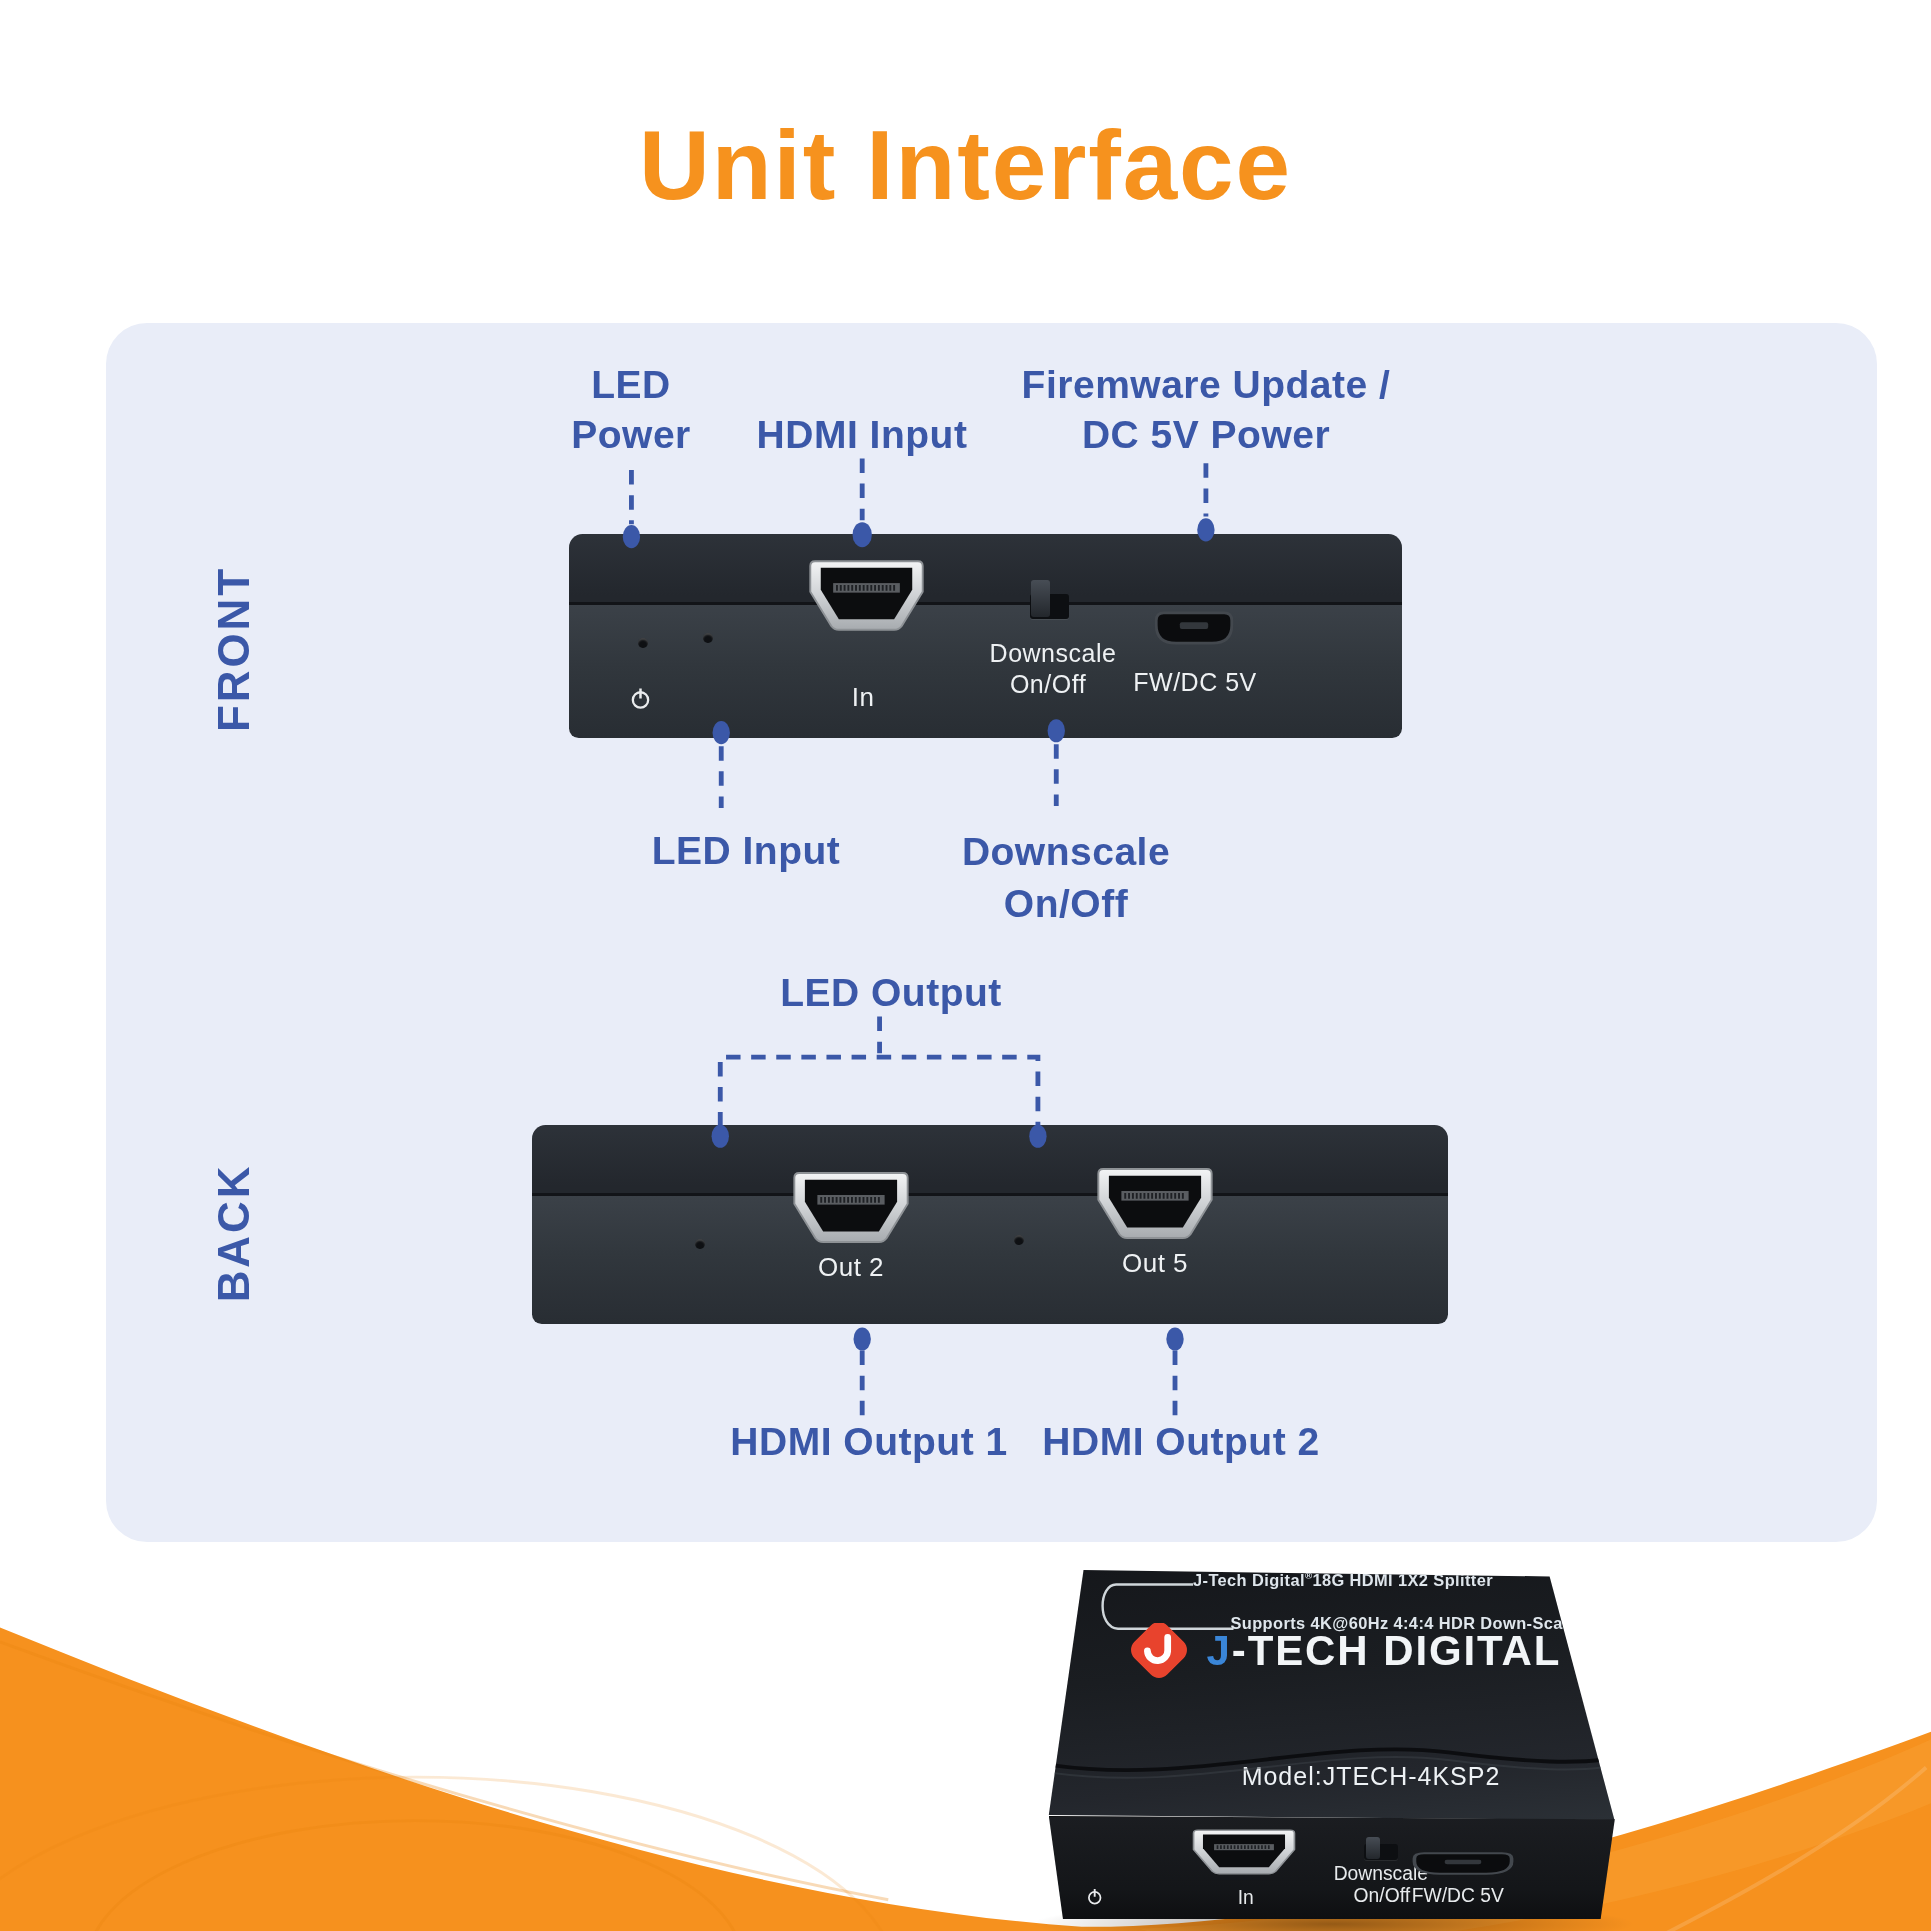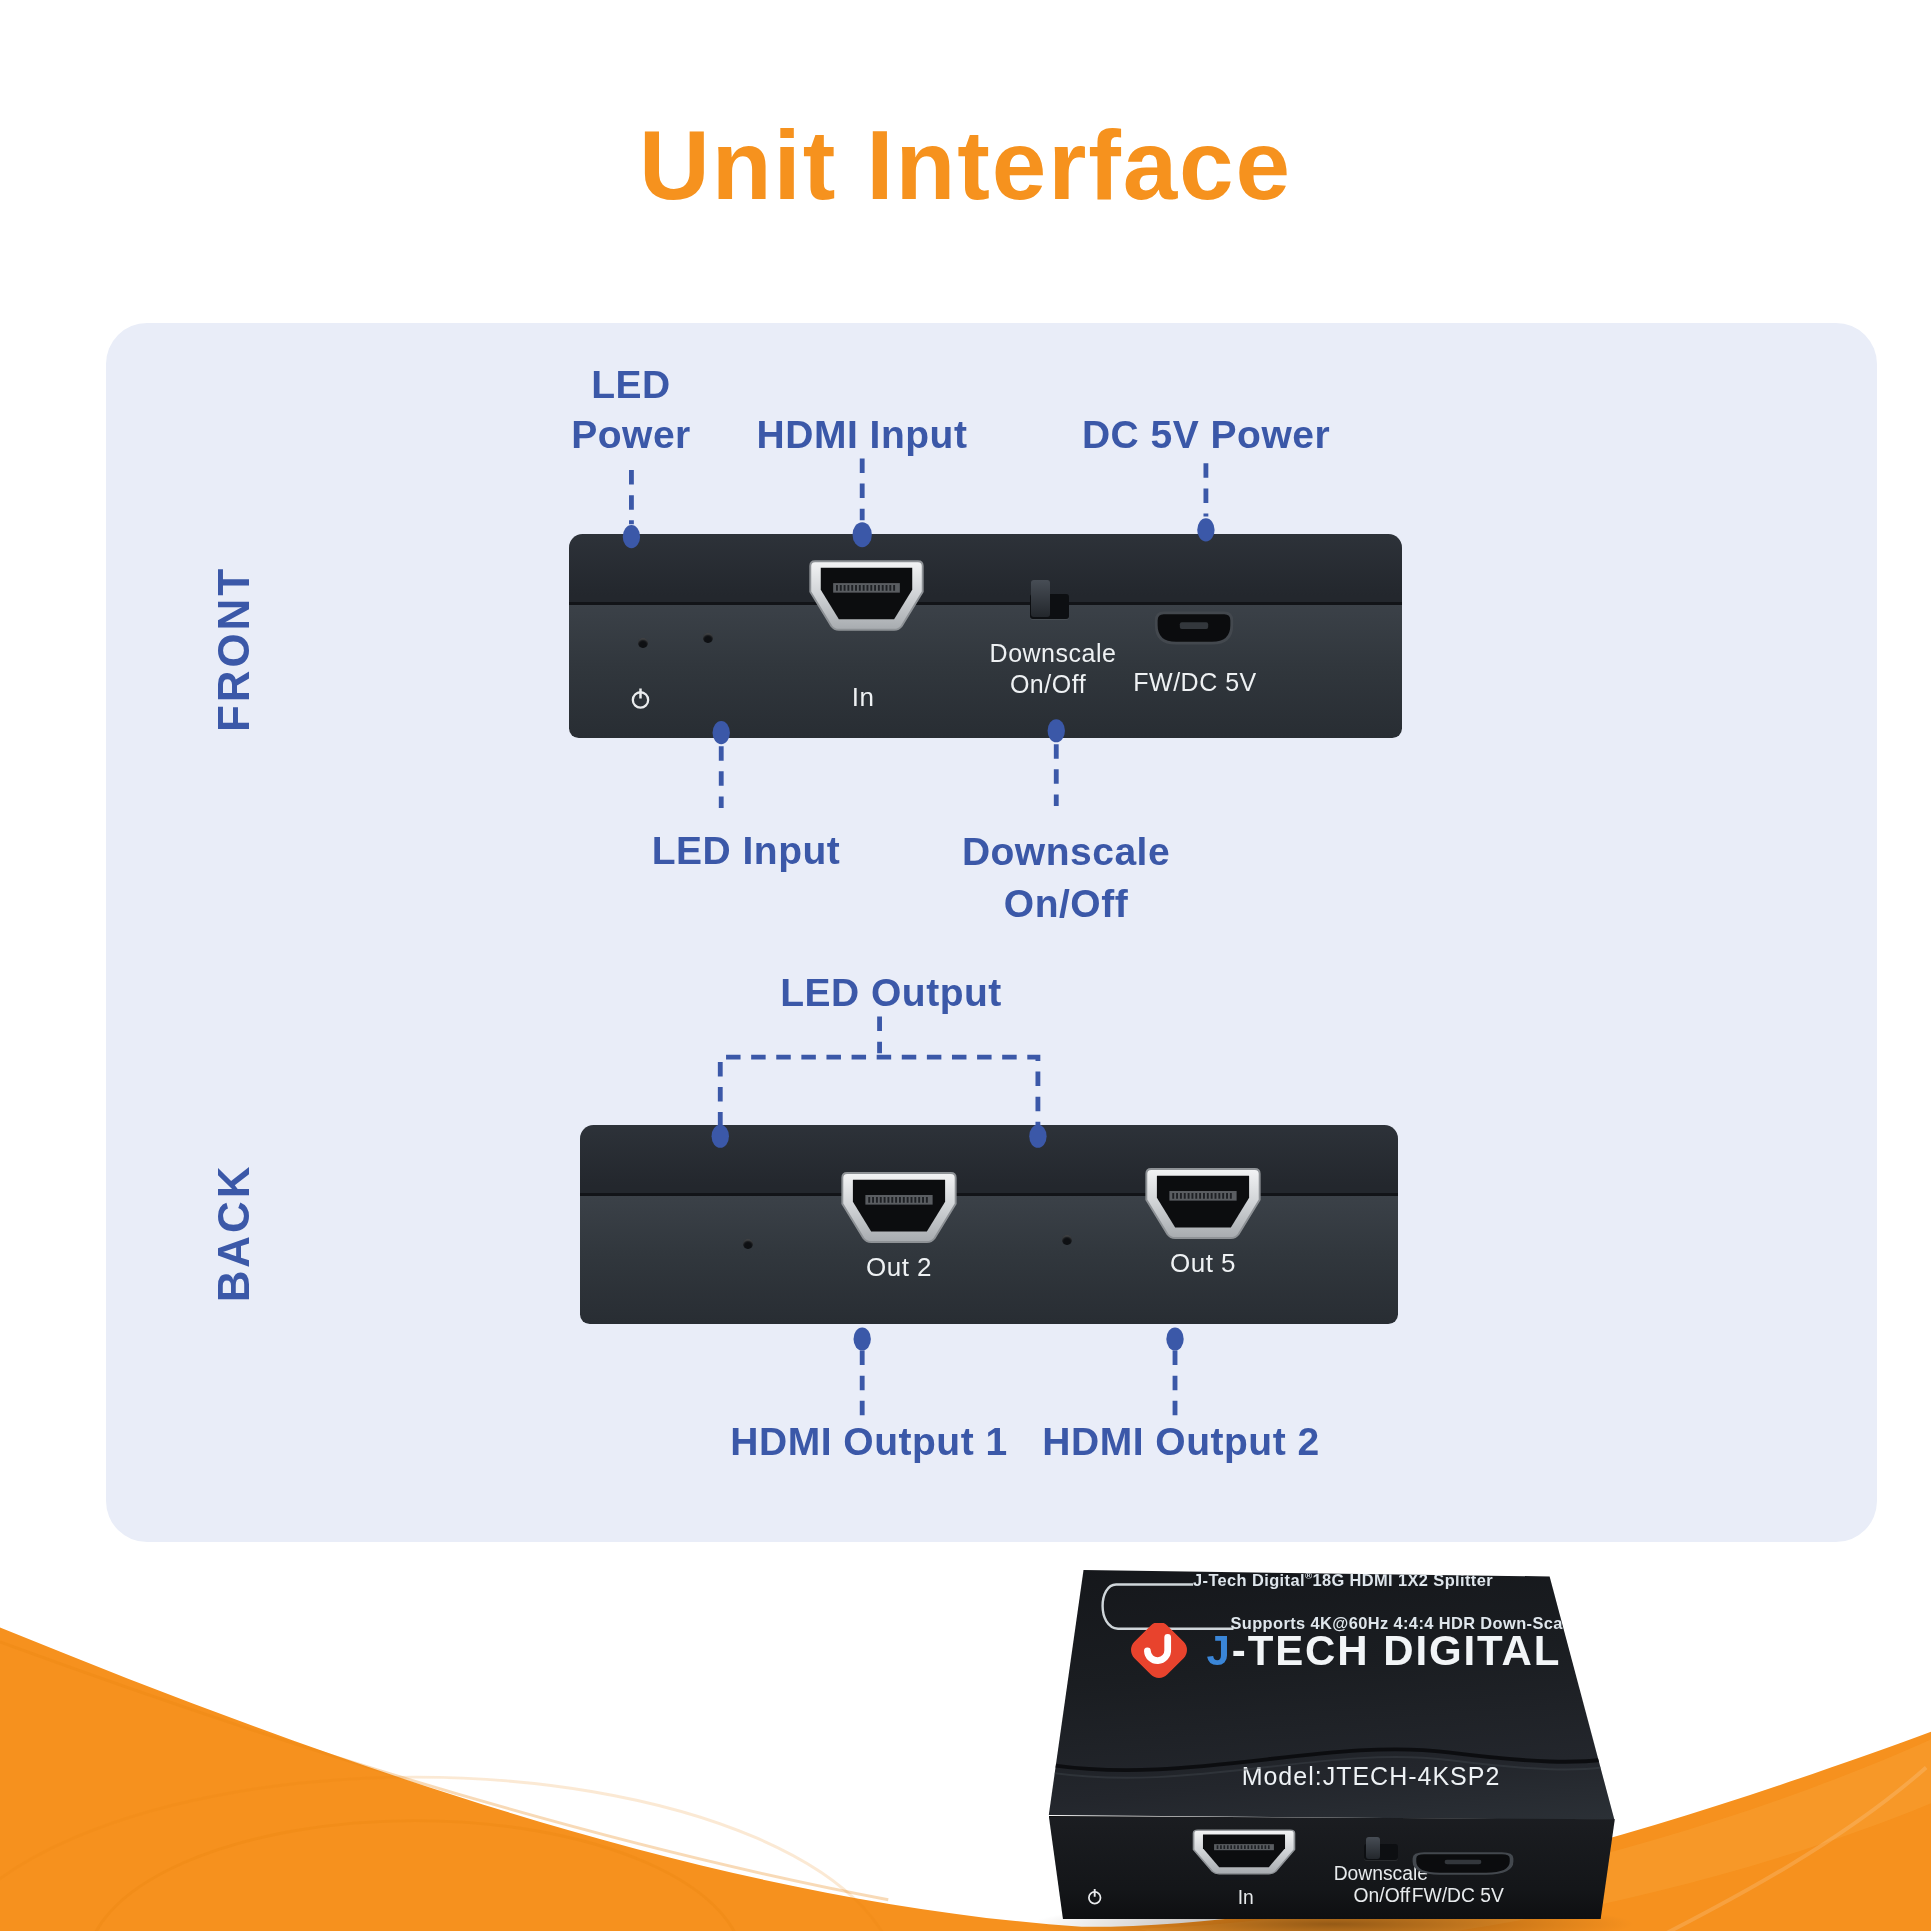--- a/index.html
+++ b/index.html
@@ -36,21 +36,21 @@
   .device .lid {
     position:absolute; left:0; top:0; right:0; height:68px;
     background:linear-gradient(180deg,#2d3239 0%,#23272d 90%);
     border-bottom:3.9px solid #121418;
   }
   .device .face {
     position:absolute; left:0; top:71px; right:0; bottom:0;
     background:linear-gradient(180deg,#3b4148 0%,#31373d 45%,#282d33 100%);
   }
   .device-front { left:569px; top:510px; width:833px; height:204px; }
-  .device-back  { left:580px; top:1101px; width:818px; height:199px; }
+  .device-back  { left:532px; top:1101px; width:916px; height:199px; }
   .led {
     position:absolute; width:9.7px; height:9.7px; border-radius:50%;
     background:#0e1013; box-shadow:inset 0 1.9px 1.9px rgba(255,255,255,.22);
   }
   .dt {
     position:absolute; transform:translate(-50%,-50%); color:#eef1f3;
     font-size:25px; white-space:nowrap; letter-spacing:0.5px;
   }
   .abs { position:absolute; }
   .sw-outer { position:absolute; background:#0d0f12; border-radius:2.9px; box-shadow:0 1px 0 rgba(255,255,255,.08); }
@@ -196,20 +196,21 @@
       <ellipse cx="1217" cy="1362" rx="9" ry="12"></ellipse>
     </g>
   </svg>
 
   <div class="side" style="left:234px;top:625px">FRONT</div>
   <div class="side" style="left:234px;top:1209px">BACK</div>
 
   <div class="bl" style="left:631px;top:361px">LED</div>
   <div class="bl" style="left:631px;top:411px">Power</div>
   <div class="bl" style="left:862px;top:411px">HDMI Input</div>
+  <div class="bl" style="left:1206px;top:361px">Firemware Update /</div>
   <div class="bl" style="left:1206px;top:411px">DC 5V Power</div>
   <div class="bl" style="left:746px;top:827px">LED Input</div>
   <div class="bl" style="left:1066px;top:828px">Downscale</div>
   <div class="bl" style="left:1066px;top:880px">On/Off</div>
   <div class="bl" style="left:891px;top:969px">LED Output</div>
   <div class="bl" style="left:869px;top:1418px">HDMI Output 1</div>
   <div class="bl" style="left:1181px;top:1418px">HDMI Output 2</div>
 
   <div class="product">
     <div class="pshadow"></div>

